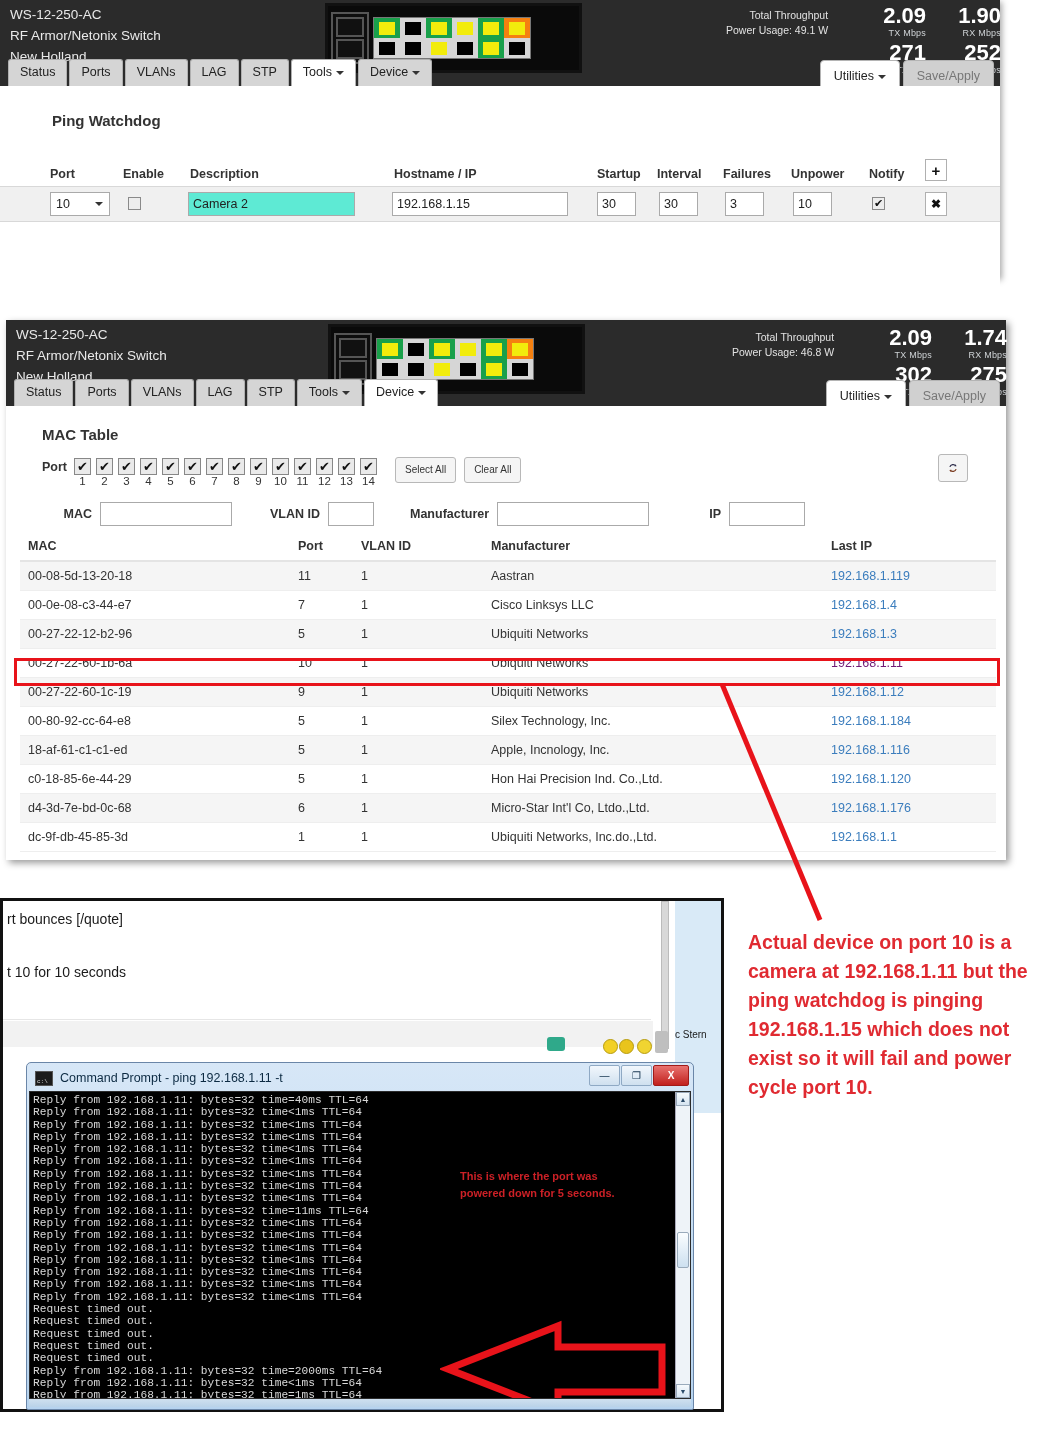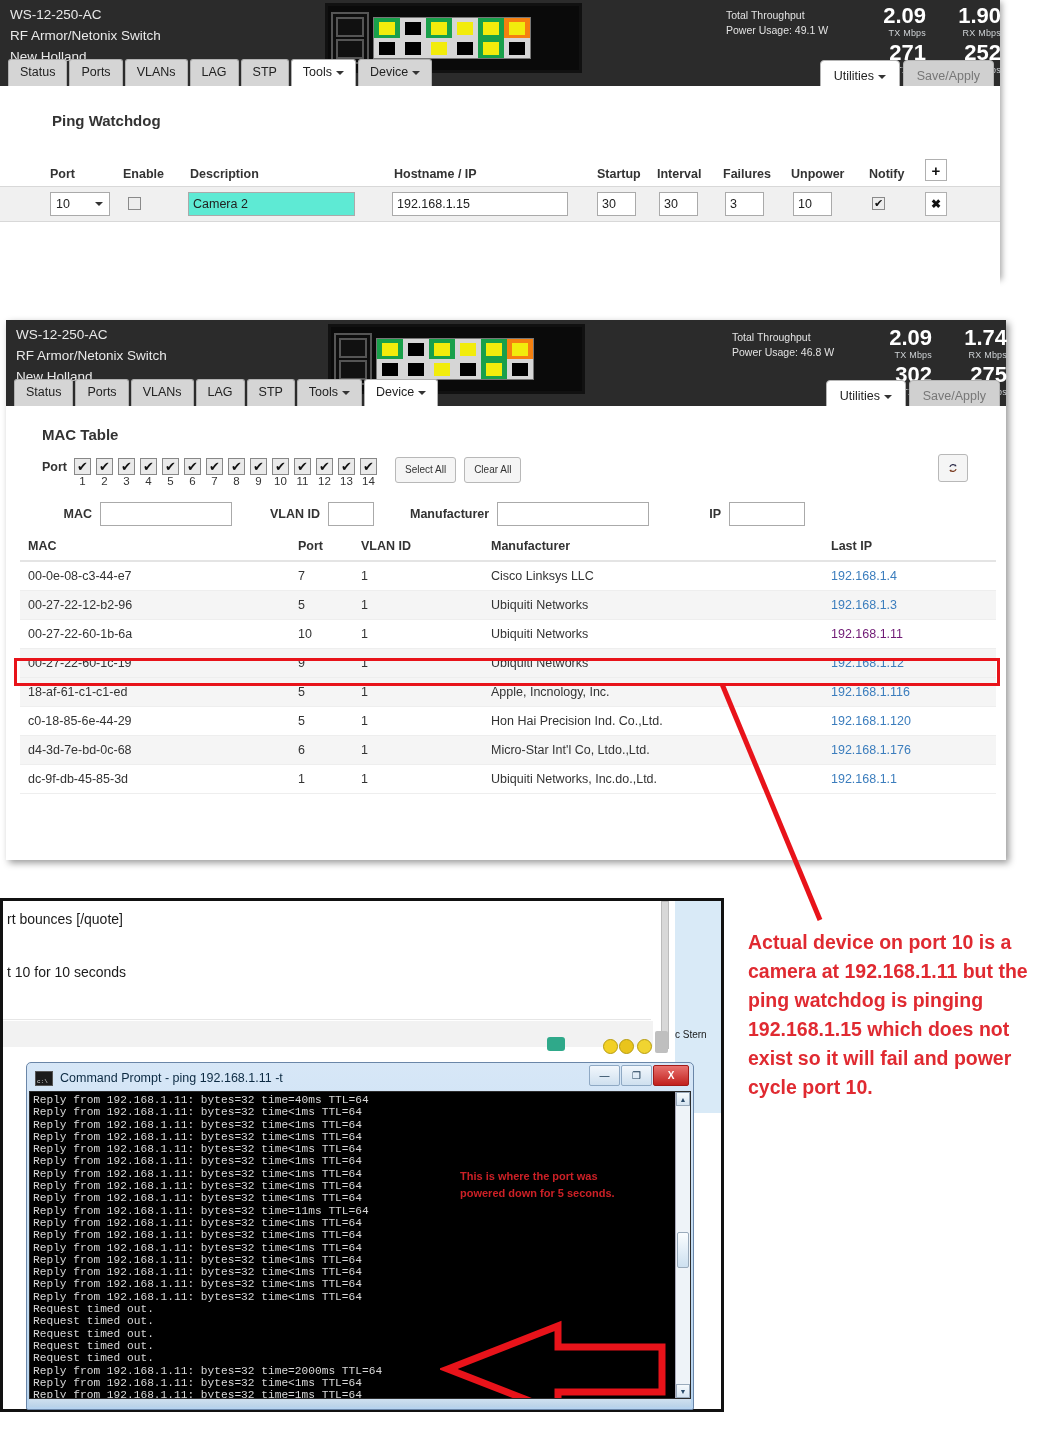--- a/index.html
+++ b/index.html
@@ -48,21 +48,21 @@
   .jack-inner{
     width:16px;height:13px;
     position:relative;
   }
   .jack-inner::before{
     content:"";position:absolute;left:3px;right:3px;bottom:-2px;height:4px;
   }
   .stats{
     position:absolute;color:#dfe3e6;
   }
-  .stat-label{font-size:10.5px;line-height:15px;color:#e2e2e2;}
+  .stat-label{font-size:10.5px;line-height:15px;color:#e2e2e2;text-align:right;}
   .stat-big{font-size:22px;font-weight:bold;color:#fff;text-align:right;line-height:23px;}
   .stat-unit{font-size:9px;color:#cfd3d6;text-align:right;line-height:12px;letter-spacing:.2px;}
   .statcol{position:absolute;width:66px;}
   .tabbar{
     position:absolute;left:0;right:0;bottom:0;height:30px;
     display:flex;align-items:flex-end;padding-left:8px;box-sizing:border-box;
   }
   .tab{
     background:#d5d5d5;
     border:1px solid #b0b0b0;
@@ -538,20 +538,27 @@
         <thead>
             <tr>
           <th style="width:270px;padding-left:8px;">MAC</th>
           <th style="width:63px;">Port</th>
           <th style="width:130px;">VLAN ID</th>
           <th style="width:340px;">Manufacturer</th>
           <th class="ip" style="color:#333;">Last IP</th>
         </tr>
           </thead>
         <tbody id="mac-rows">
+            <tr class="alt">
+              <td style="padding-left:8px;">00-08-5d-13-20-18</td>
+              <td>11</td>
+              <td>1</td>
+              <td>Aastran</td>
+              <td style="color:#3b7dbd;">192.168.1.119</td>
+            </tr>
             <tr>
               <td style="padding-left:8px;">00-0e-08-c3-44-e7</td>
               <td>7</td>
               <td>1</td>
               <td>Cisco Linksys LLC</td>
               <td style="color:#3b7dbd;">192.168.1.4</td>
             </tr>
             <tr class="alt">
               <td style="padding-left:8px;">00-27-22-12-b2-96</td>
               <td>5</td>
@@ -565,20 +572,27 @@
               <td>1</td>
               <td>Ubiquiti Networks</td>
               <td style="color:#701a75;">192.168.1.11</td>
             </tr>
             <tr class="alt">
               <td style="padding-left:8px;">00-27-22-60-1c-19</td>
               <td>9</td>
               <td>1</td>
               <td>Ubiquiti Networks</td>
               <td style="color:#3b7dbd;">192.168.1.12</td>
+            </tr>
+            <tr>
+              <td style="padding-left:8px;">00-80-92-cc-64-e8</td>
+              <td>5</td>
+              <td>1</td>
+              <td>Silex Technology, Inc.</td>
+              <td style="color:#3b7dbd;">192.168.1.184</td>
             </tr>
             <tr class="alt">
               <td style="padding-left:8px;">18-af-61-c1-c1-ed</td>
               <td>5</td>
               <td>1</td>
               <td>Apple, Incnology, Inc.</td>
               <td style="color:#3b7dbd;">192.168.1.116</td>
             </tr>
             <tr>
               <td style="padding-left:8px;">c0-18-85-6e-44-29</td>

